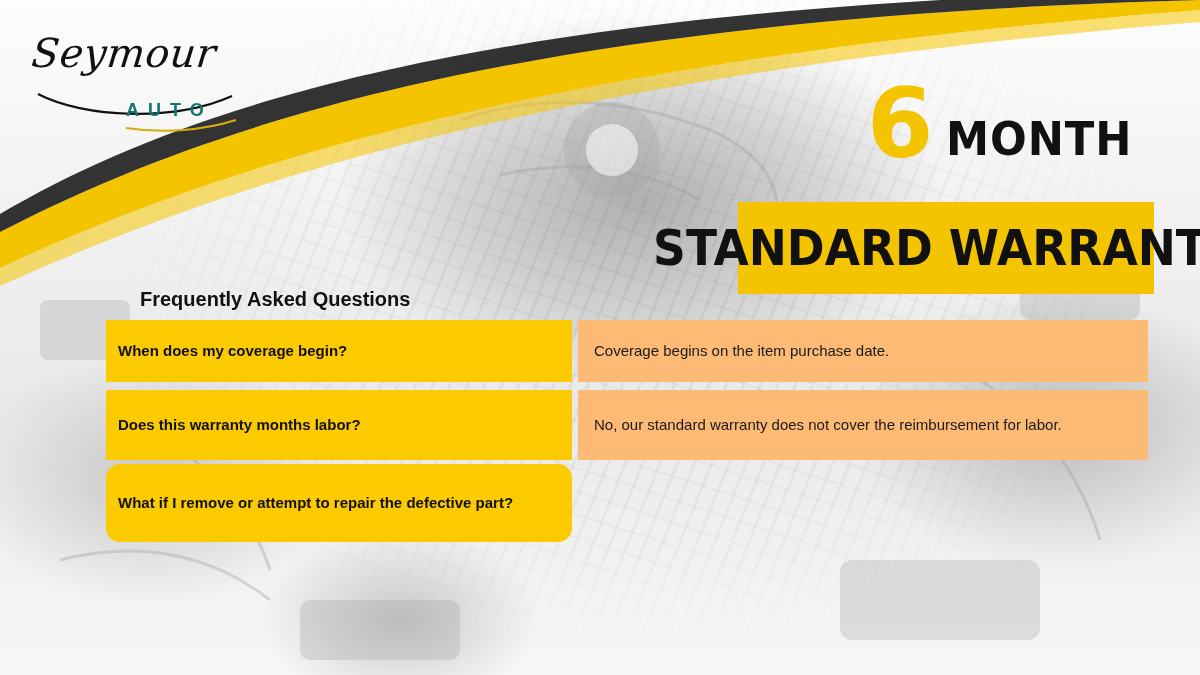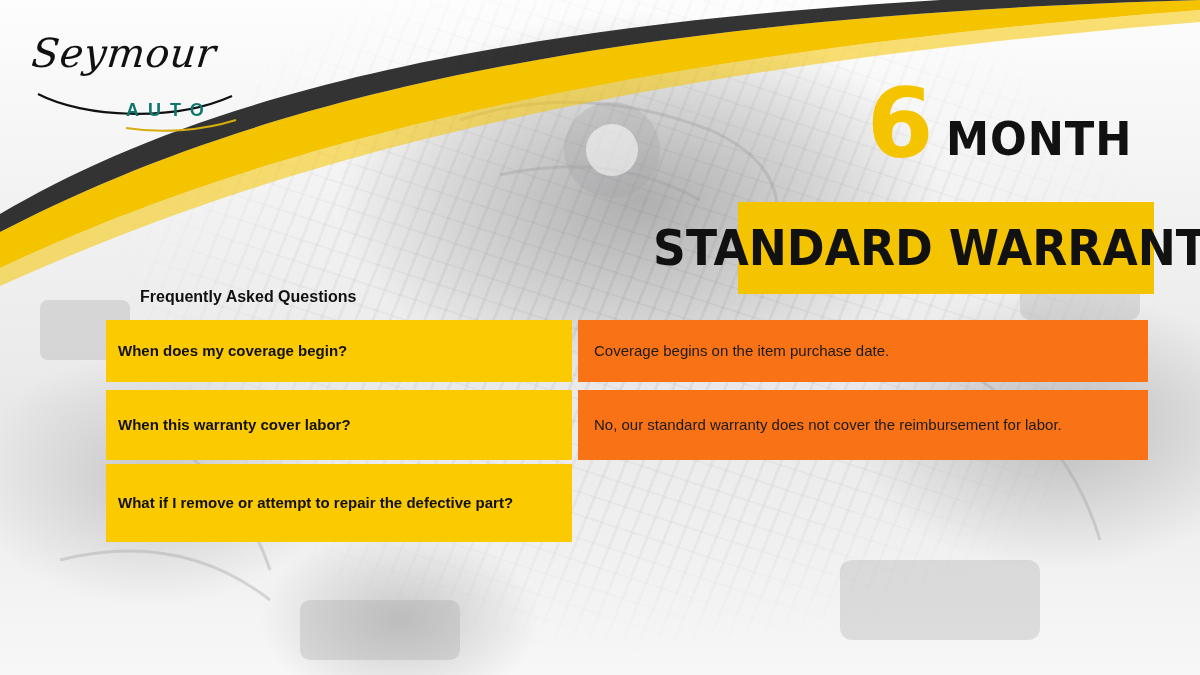--- a/index.html
+++ b/index.html
@@ -116,21 +116,21 @@
     letter-spacing: 0px;
     color: #111;
     transform: scaleX(0.93);
     white-space: nowrap;
   }
 
   
   .faq-title {
     position: absolute;
     left: 140px; top: 288px;
-    font-size: 16px;
+    font-size: 20px;
     font-weight: 700;
     color: #111;
   }
   .faq-table {
     position: absolute;
     left: 62px; top: 320px;
     width: 1086px;
   }
   .faq-row {
     display: flex;
@@ -145,33 +145,33 @@
     font-size: 15px;
     font-weight: 700;
     color: #111;
     line-height: 1.35;
     display: flex;
     align-items: center;
   }
   .faq-gap { width: 6px; }
   .faq-a {
     flex: 1;
-    background: #f97316;
+    background: #fdba74;
     padding: 14px 18px 14px 16px;
     font-size: 15px;
     color: #1a1a1a;
     line-height: 1.38;
     text-align: justify;
     display: flex;
     align-items: center;
   }
   .faq-row.r1 .faq-q, .faq-row.r1 .faq-a { min-height: 62px; }
   .faq-row.r2 .faq-q, .faq-row.r2 .faq-a { min-height: 78px; }
   .faq-row.r3 .faq-q, .faq-row.r3 .faq-a { min-height: 70px; }
-  .faq-row.r4 .faq-q, .faq-row.r4 .faq-a { min-height: 78px; }
+  .faq-row.r4 .faq-q, .faq-row.r4 .faq-a { min-height: 78px; border-radius: 14px; }
 </style>
 </head>
 <body>
 
 <div class="slide">
 
   <div class="bg-photo"></div>
 
   <svg class="bg-shapes" viewBox="0 0 1200 675" preserveAspectRatio="none">
     <g fill="none" stroke="#9a9a9e" stroke-opacity="0.35" stroke-width="3">
@@ -223,21 +223,21 @@
       <div class="faq-q">When does my coverage begin?</div>
       <div class="faq-gap"></div>
       <div class="faq-a">Coverage begins on the item purchase date.</div>
     </div>
 
     <div class="faq-row r2">
       <div class="faq-gap"></div>
     </div>
 
     <div class="faq-row r3">
-      <div class="faq-q">When this warranty cover labor?</div>
+      <div class="faq-q">Does this warranty months labor?</div>
       <div class="faq-gap"></div>
       <div class="faq-a">No, our standard warranty does not cover the reimbursement for labor.</div>
     </div>
 
     <div class="faq-row r4">
       <div class="faq-q">What if I remove or attempt to repair the defective part?</div>
       <div class="faq-gap"></div>
     </div>
 
   </div>

